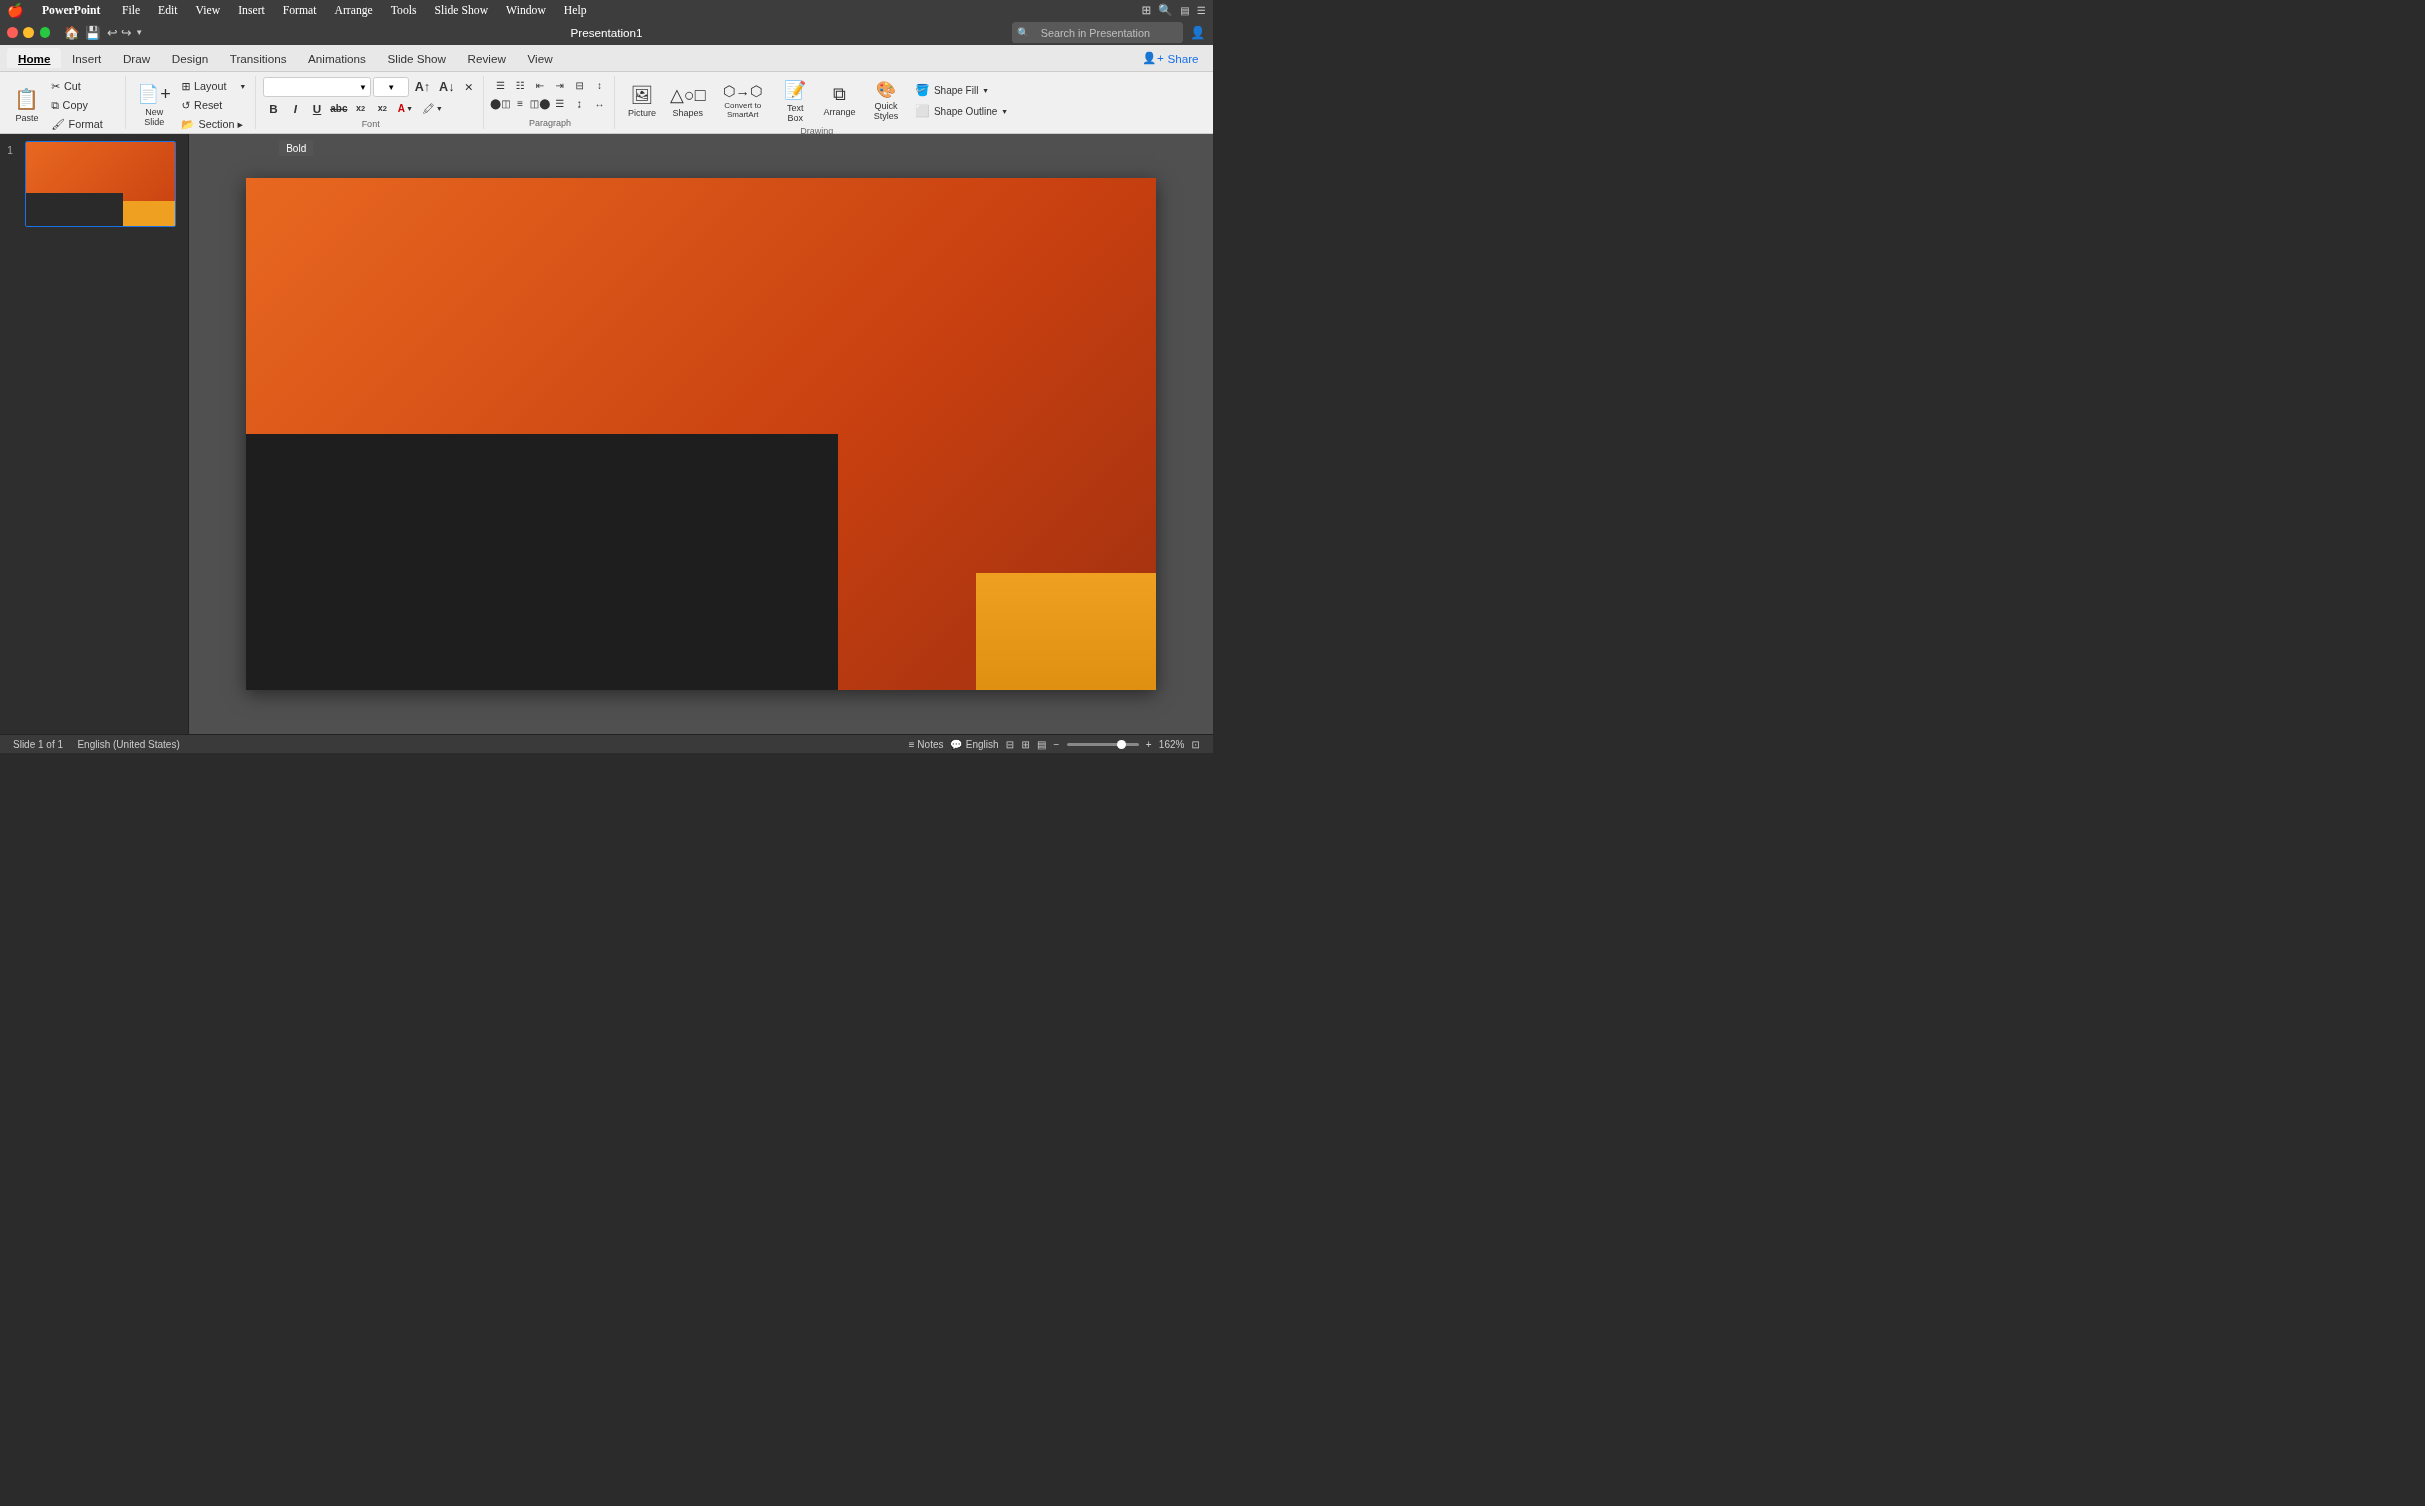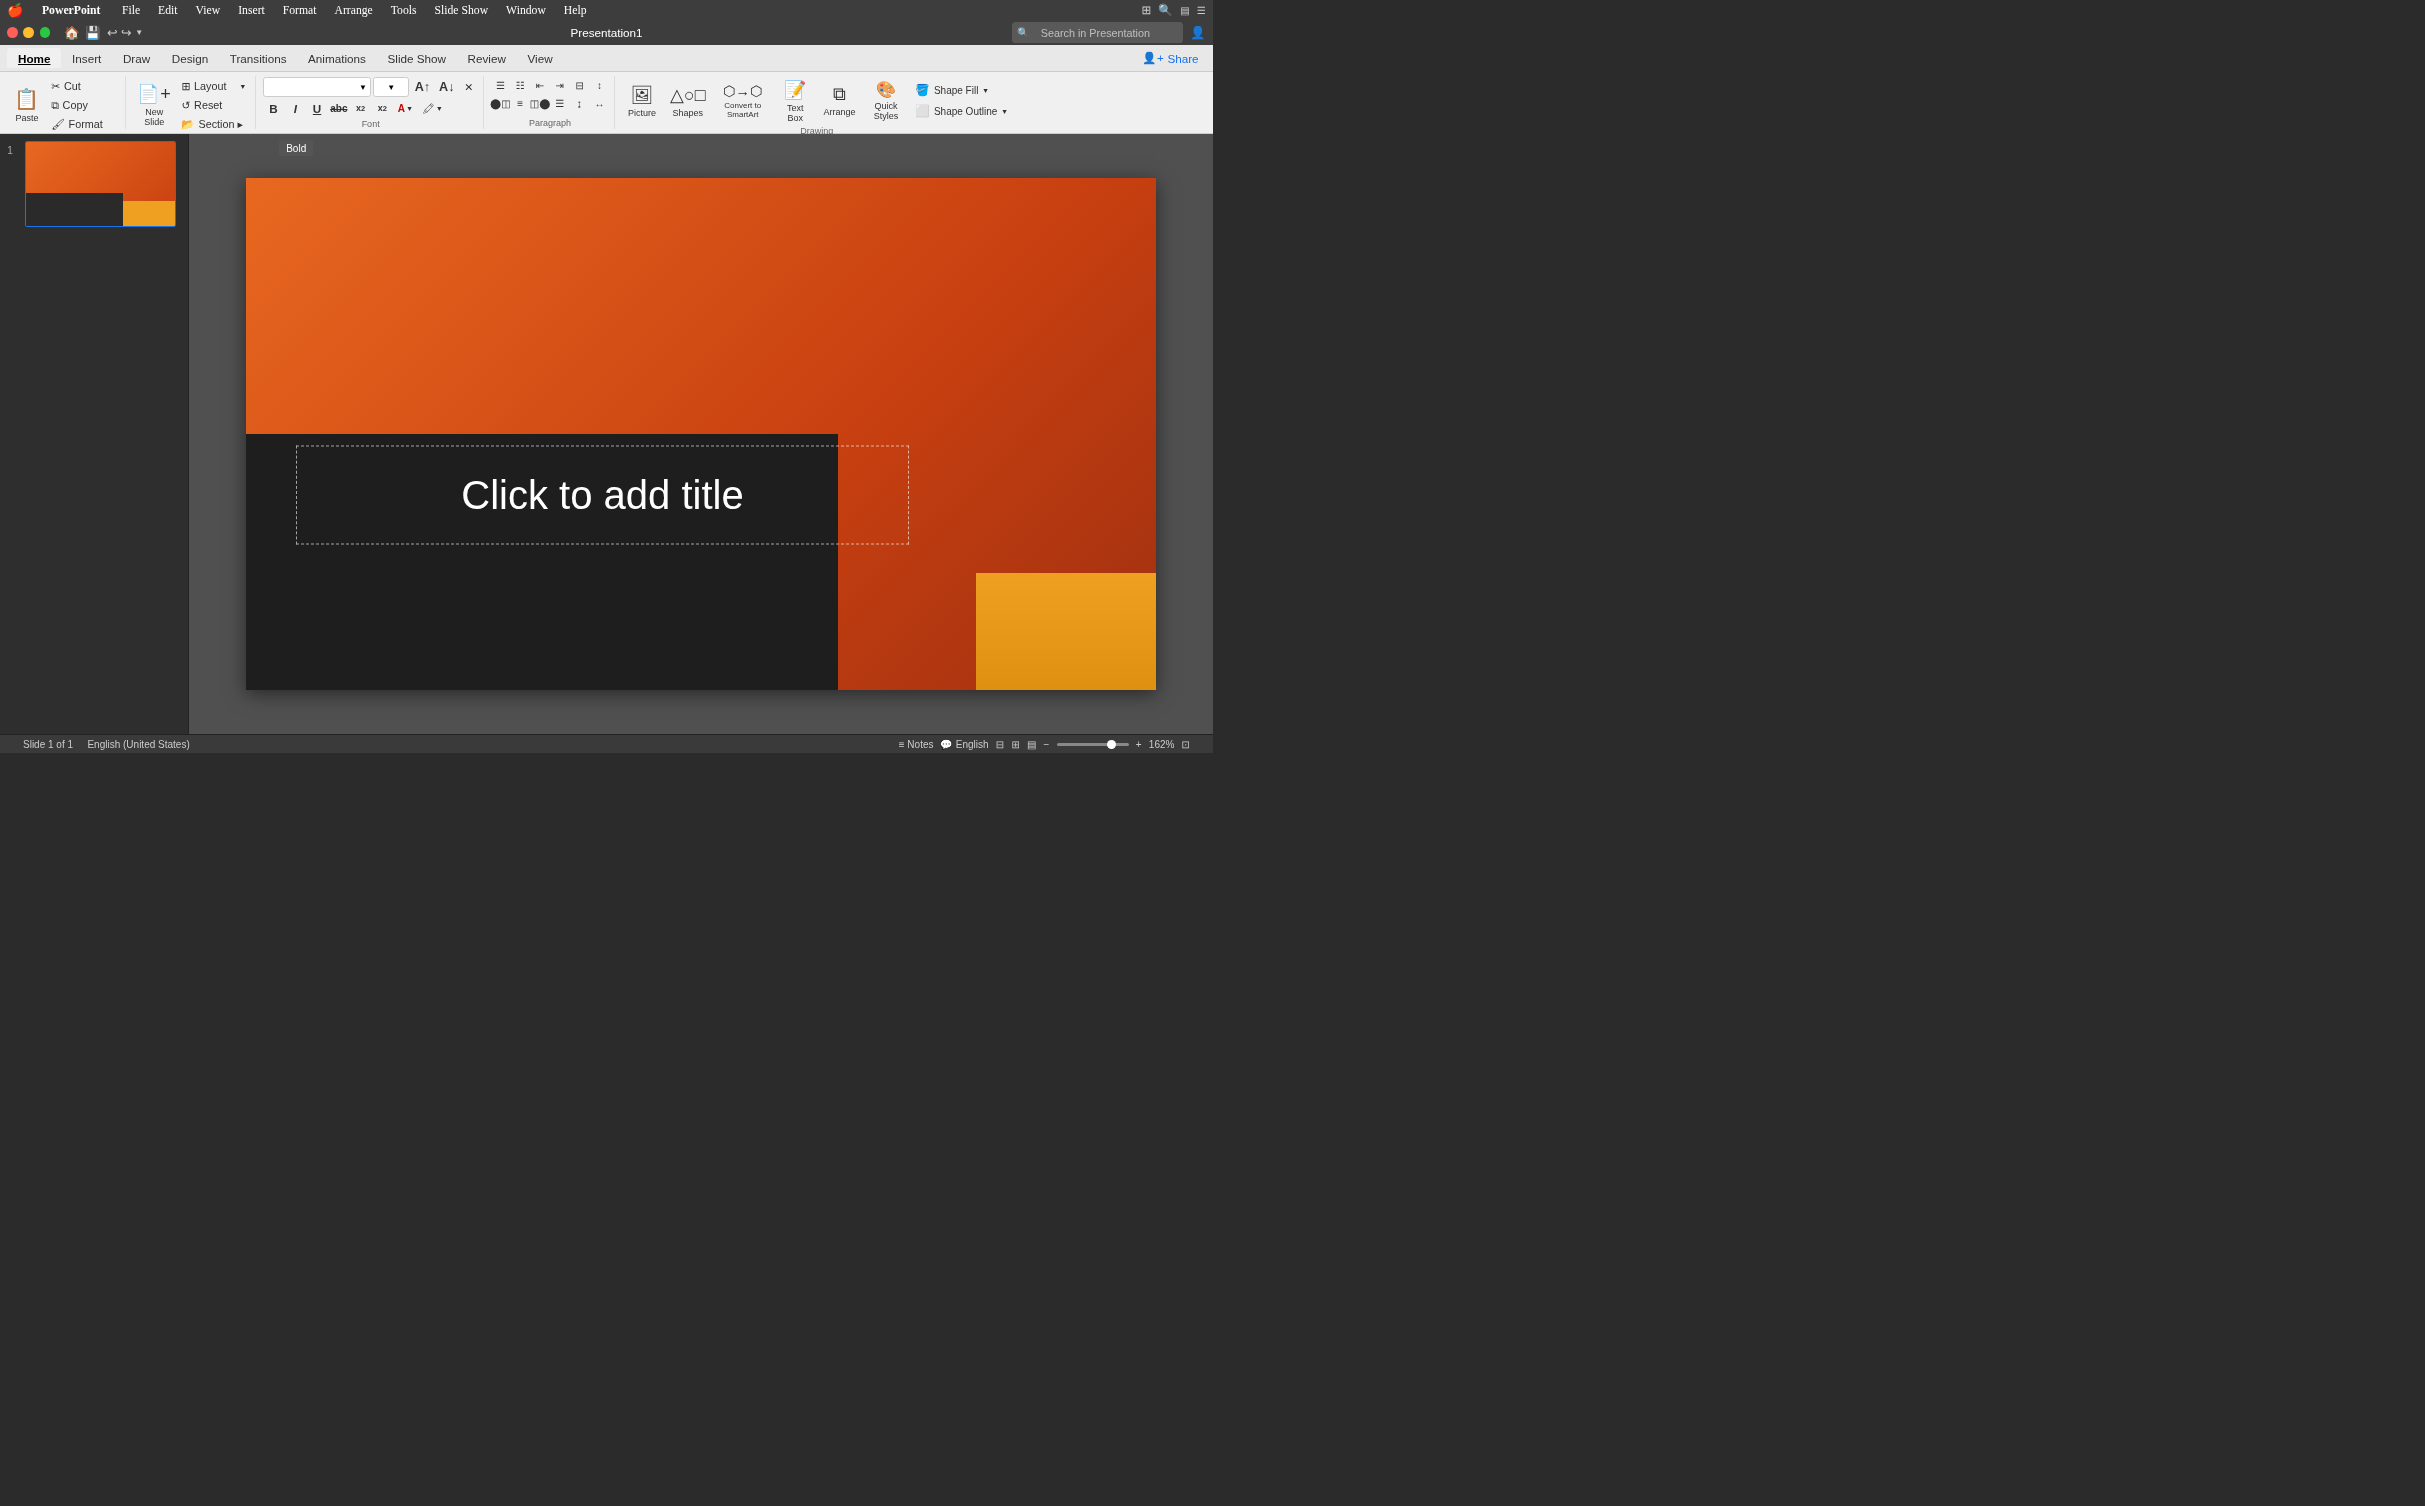--- a/index.html
+++ b/index.html
@@ -336,21 +336,21 @@
       color: rgba(255,255,255,0.8);
       font-size: 16px;
     }
 
     
     .status-bar {
       height: 20px;
       background: #3a3a3a;
       display: flex;
       align-items: center;
-      padding: 0 23px;
+      padding: 0 13px;
       font-size: 10px;
       color: #ccc;
       gap: 14.4px;
       border-top: 0.9px solid #222;
     }
     .status-bar-right {
       margin-left: auto;
       display: flex;
       align-items: center;
       gap: 7.2px;
@@ -684,23 +684,20 @@
           <div class="thumb-orange-rect"></div>
         </div>
       </div>
     </div>
   </div>
 
   <div class="canvas-area">
     <div class="slide-canvas">
       <div class="slide-dark-band"></div>
       <div class="slide-orange-rect"></div>
-      <div class="slide-title-box">
-        <span class="slide-title-text">Click to add title</span>
-      </div>
     </div>
   </div>
 
 </div>
 
 <div class="status-bar">
   <span>Slide 1 of 1</span>
   <span>English (United States)</span>
   <div class="status-bar-right">
     <div style="display:flex; align-items:center; gap:2.7px; cursor:pointer;">

